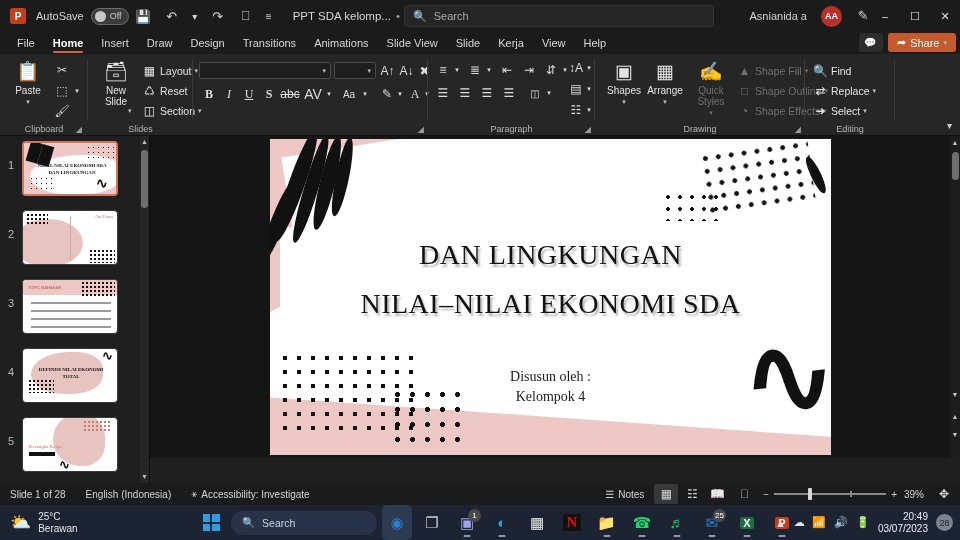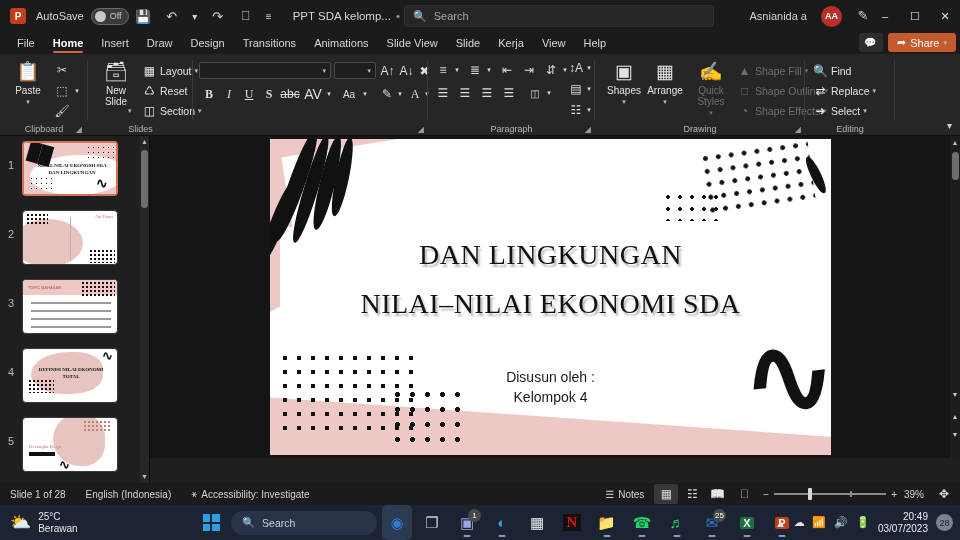--- a/index.html
+++ b/index.html
@@ -189,21 +189,21 @@
   }
   .s-title {
     position:absolute; left:50px; right:50px; top:48%; transform:translateY(-62%);
     text-align:center; font-family:"Liberation Serif", serif;
     font-size:28px; letter-spacing:0.5px; color:#111; line-height:1.75;
     text-shadow:2px 3px 2px rgba(120,120,120,0.55);
     z-index:5;
   }
   .s-sub {
     position:absolute; left:0; right:0; top:72%;
-    text-align:center; font-family:Liberation Sans, sans-serif;
+    text-align:center; font-family:Liberation Serif, serif;
     font-size:14px; color:#1a1a1a; line-height:1.45; z-index:5;
   }
   .brush {
     position:absolute; background:#111; border-radius:45% 55% 50% 50%;
   }
 
   
   .notes {
     position:absolute; left:150px; top:458px; width:800px; height:24px;
     background:#1f1f1f; color:#c9c9c9; font-size:11.5px;

